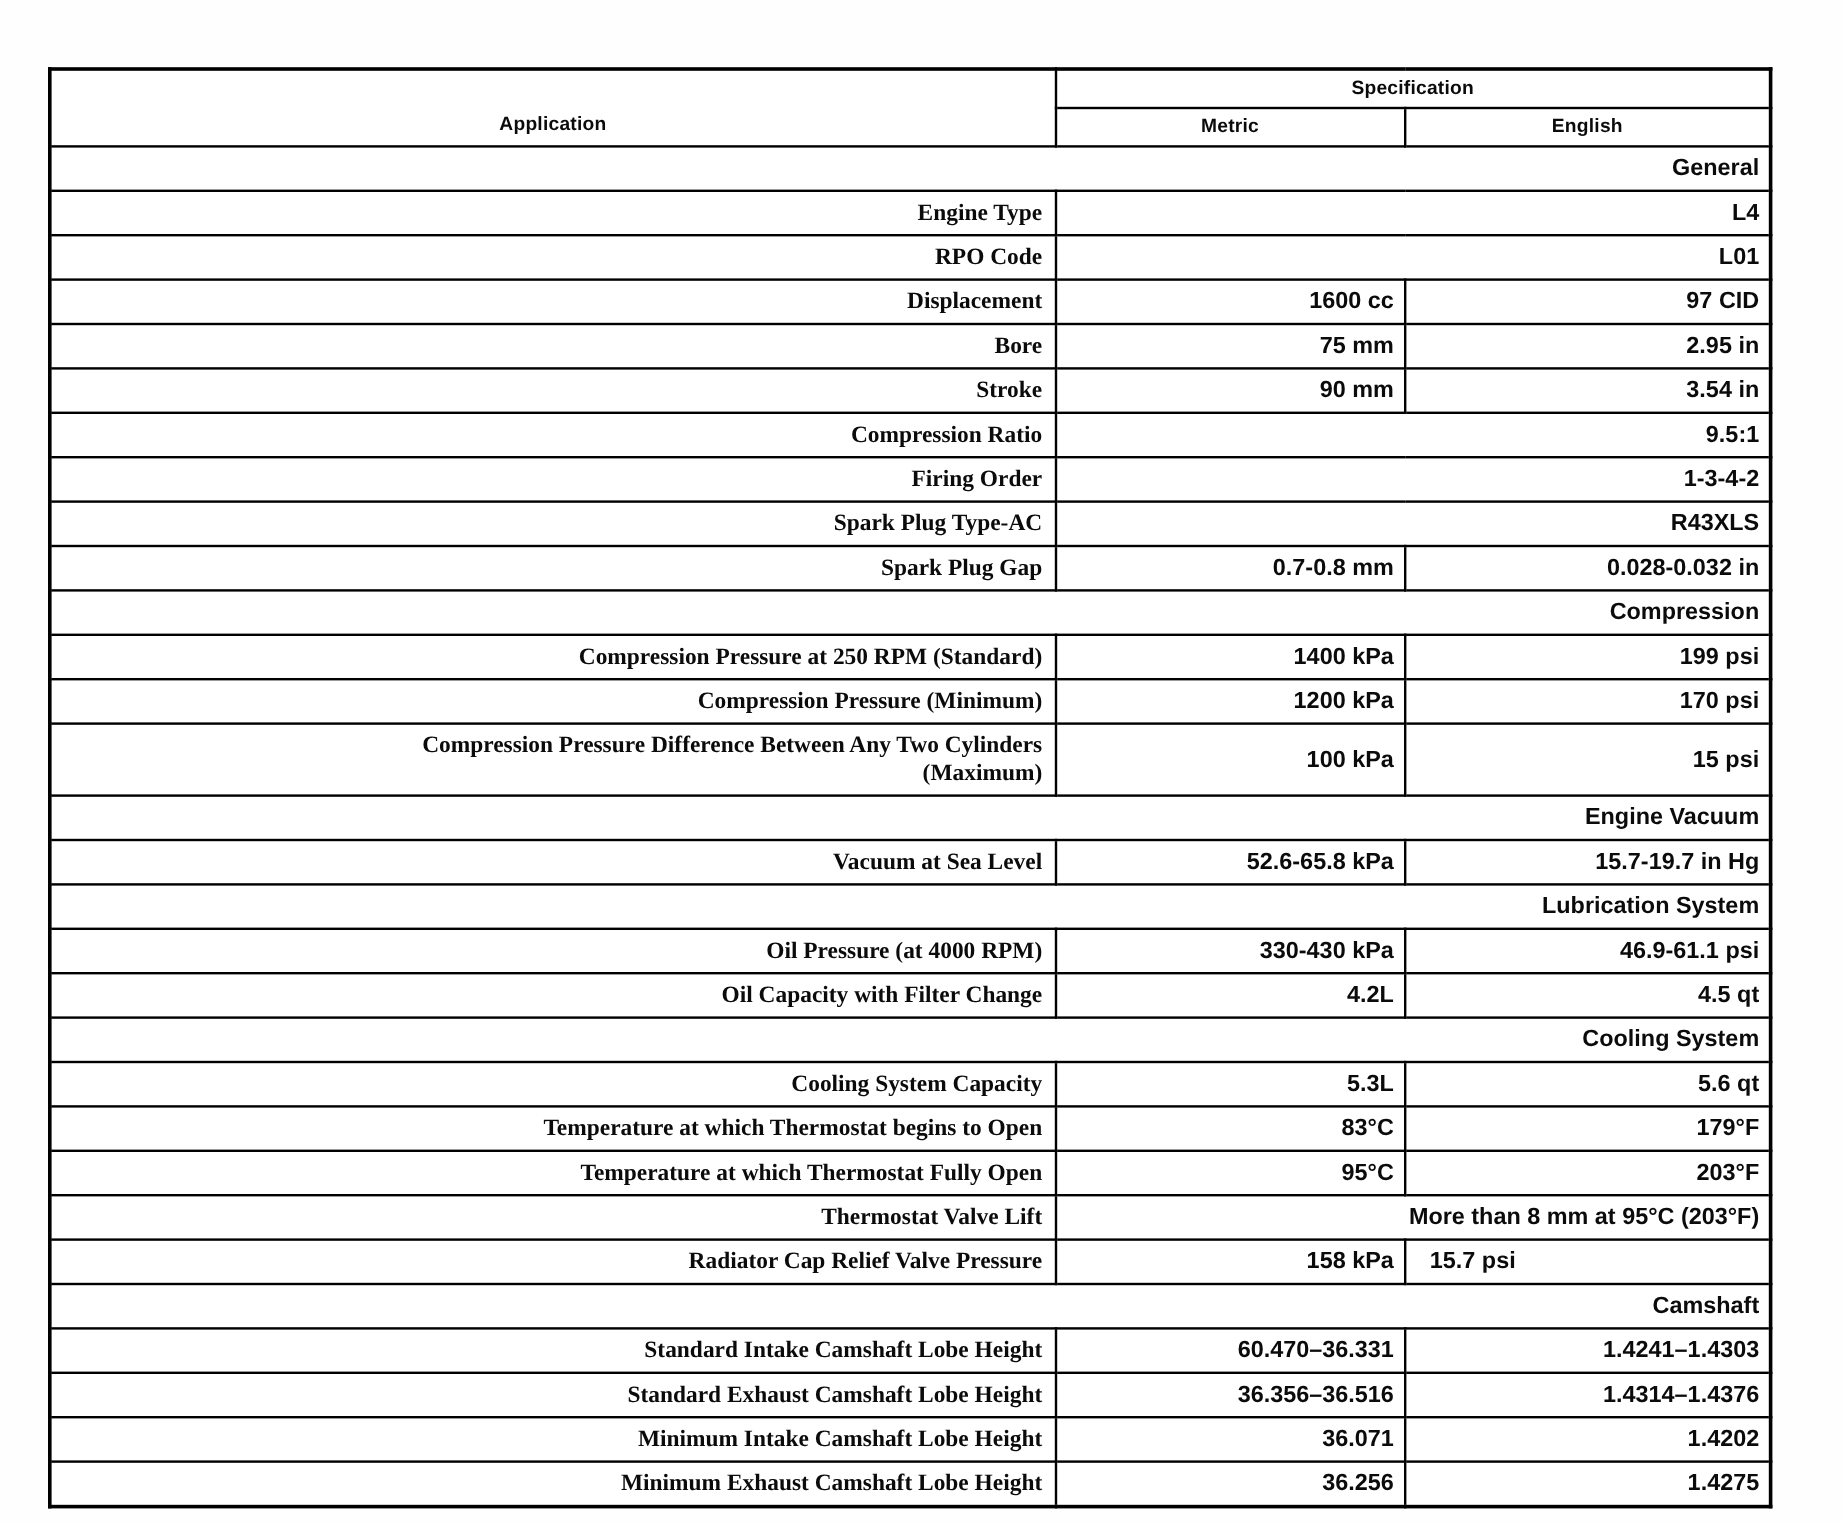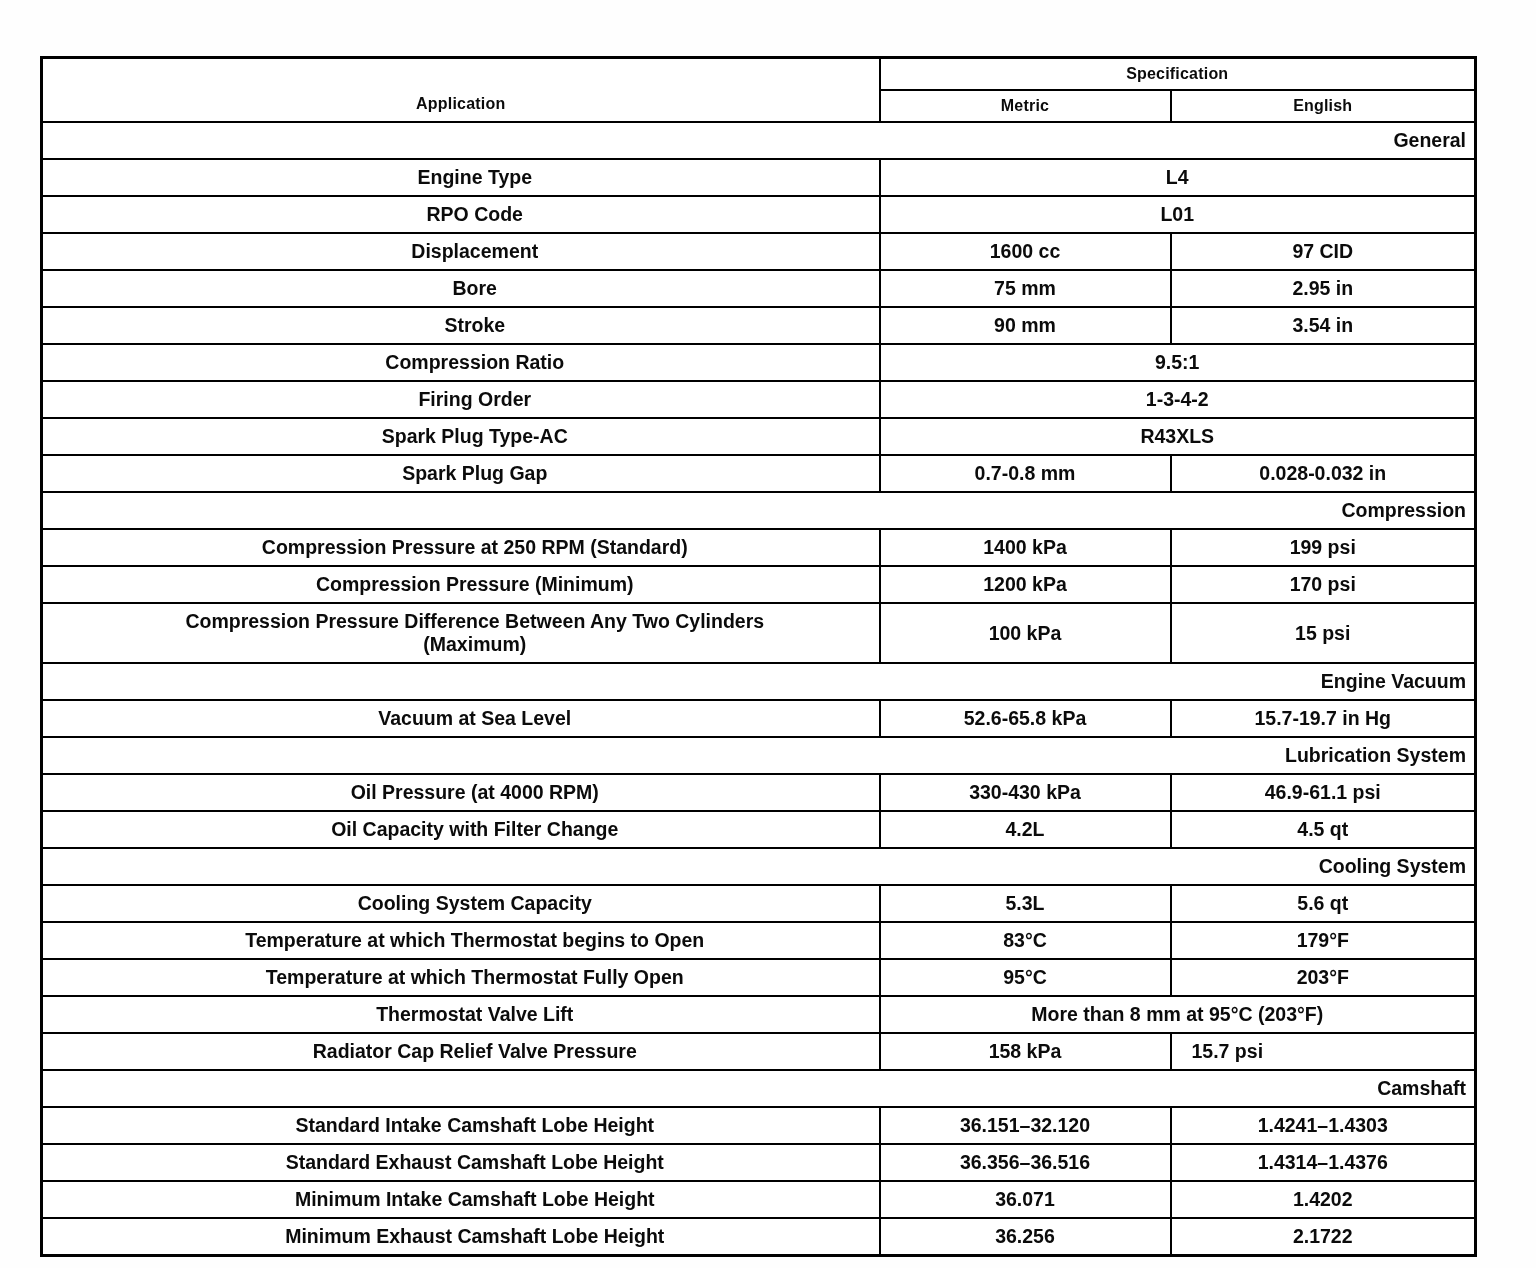--- a/index.html
+++ b/index.html
@@ -48,27 +48,28 @@
   }
   td.section-title {
     font-size: 19.5px;
     padding: 6px 8px 6px 16px;
     text-align: right;
   }
   td.label-cell {
     font-size: 19.5px;
     line-height: 23px;
     padding: 6px 10px 6px 38px;
-    text-align: center;
+    text-align: right;
     white-space: pre-line;
+    font-family: Liberation Serif, serif;
   }
   td.value-cell {
     font-size: 19.5px;
     line-height: 23px;
-    text-align: center;
+    text-align: right;
     padding: 6px 8px;
   }
   td.value-cell.align-left {
     text-align: left;
     padding-left: 20px;
   }
 </style>
 </head>
 <body>
 
@@ -198,33 +199,33 @@
         <tr>
           <td class="label-cell">Radiator Cap Relief Valve Pressure</td>
           <td class="value-cell">158 kPa</td>
           <td class="value-cell align-left">15.7 psi</td>
         </tr>
         <tr>
           <td colspan="3" class="section-title">Camshaft</td>
         </tr>
         <tr>
           <td class="label-cell">Standard Intake Camshaft Lobe Height</td>
-          <td class="value-cell">36.151–32.120</td>
+          <td class="value-cell">60.470–36.331</td>
           <td class="value-cell">1.4241–1.4303</td>
         </tr>
         <tr>
           <td class="label-cell">Standard Exhaust Camshaft Lobe Height</td>
           <td class="value-cell">36.356–36.516</td>
           <td class="value-cell">1.4314–1.4376</td>
         </tr>
         <tr>
           <td class="label-cell">Minimum Intake Camshaft Lobe Height</td>
           <td class="value-cell">36.071</td>
           <td class="value-cell">1.4202</td>
         </tr>
         <tr>
           <td class="label-cell">Minimum Exhaust Camshaft Lobe Height</td>
           <td class="value-cell">36.256</td>
-          <td class="value-cell">2.1722</td>
+          <td class="value-cell">1.4275</td>
         </tr>
       </tbody>
   </table>
 </div>
 
 </body></html>

